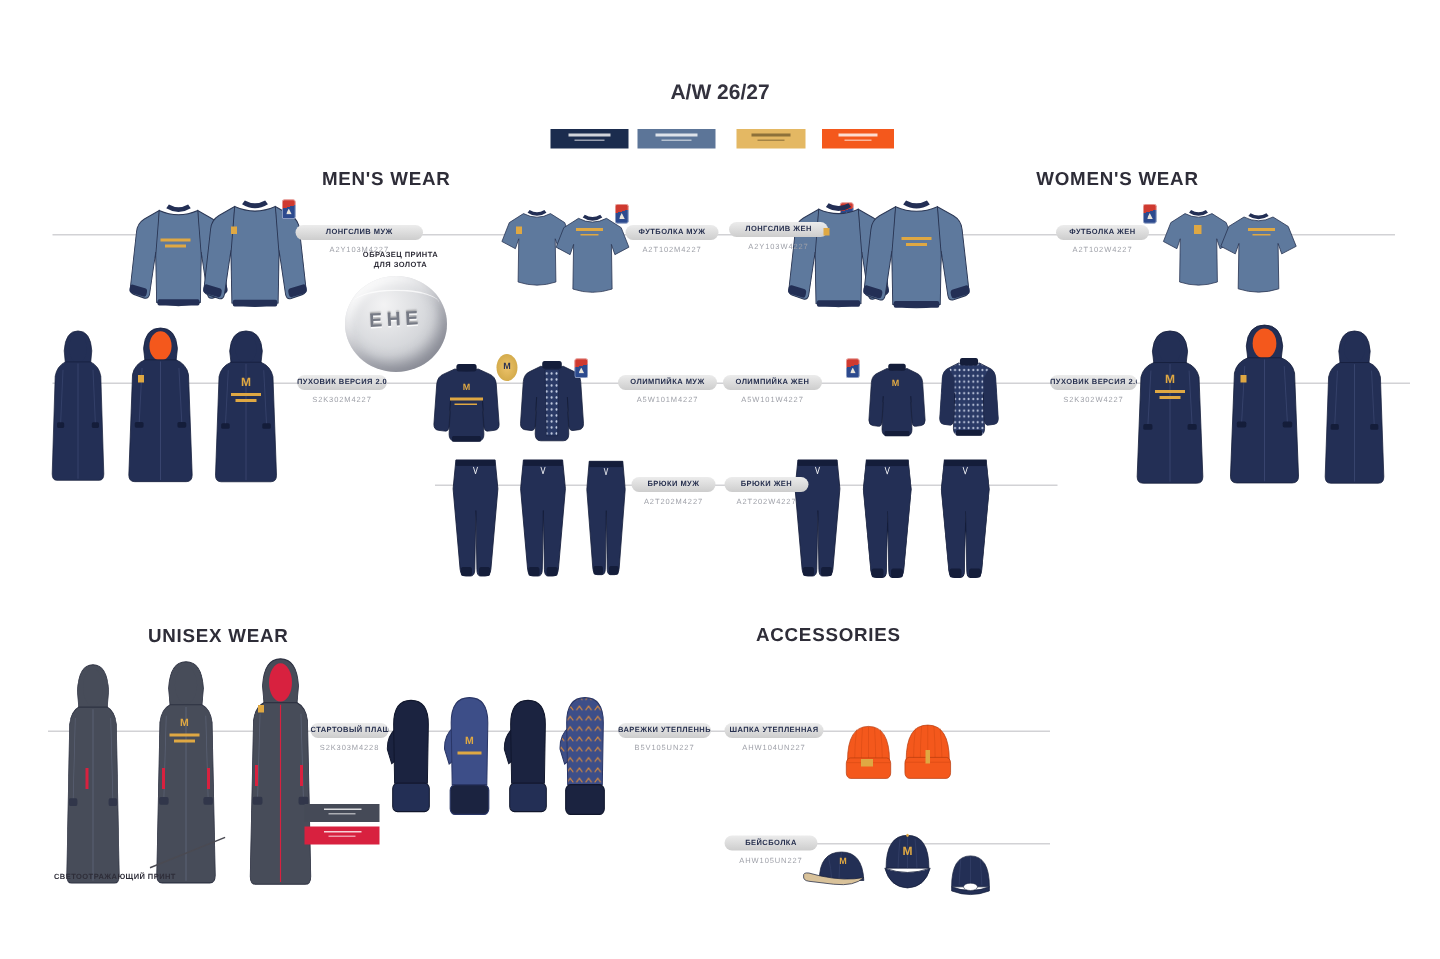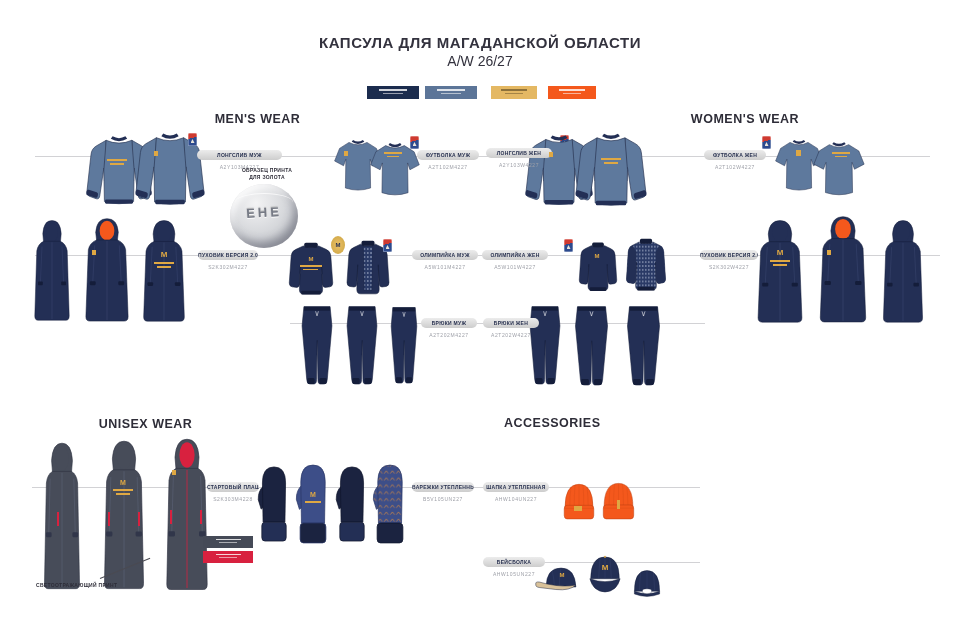--- a/index.html
+++ b/index.html
@@ -2,21 +2,21 @@
 <html><head>
 <meta charset="utf-8">
 <style>
   *{margin:0;padding:0;box-sizing:border-box}
   html,body{background:#fff}
   .board{position:relative;width:960px;height:639px;background:#fff;overflow:hidden;
          font-family:"Liberation Sans",sans-serif;color:#2e2d38}
   .abs{position:absolute}
   .title{left:0;right:0;top:34px;text-align:center;font-size:15px;font-weight:800;
          letter-spacing:.5px;color:#33323e}
-  .subtitle{left:0;right:0;top:53px;text-align:center;font-size:14px;font-weight:400;color:#33323e}
+  .subtitle{left:0;right:0;top:53px;text-align:center;font-size:14px;font-weight:700;color:#33323e}
   .sec-h{font-size:12.5px;font-weight:800;letter-spacing:.5px;color:#2e2d38;white-space:nowrap;text-align:center}
   .rule{height:1px;background:#d2d2d5;z-index:0}
   .sw{height:13px;z-index:1}
   .sw::before{content:"";display:block;width:55%;height:1.5px;margin:3px auto 0;background:rgba(255,255,255,.8)}
   .sw::after{content:"";display:block;width:38%;height:1px;margin:2px auto 0;background:rgba(255,255,255,.55)}
   .sw.dark::before{background:rgba(70,55,25,.55)}
   .sw.dark::after{background:rgba(70,55,25,.4)}
   .pill{height:10px;border-radius:5px;background:linear-gradient(#ececec,#cdcdcd);
         font-size:5px;font-weight:700;color:#27304f;text-align:center;line-height:10px;
         letter-spacing:.3px;z-index:3;white-space:nowrap;overflow:hidden}
@@ -169,21 +169,20 @@
     <path d="M15 52 Q15 14 50 14 Q85 14 85 52 Z" fill="var(--body)" stroke="var(--line)" stroke-width="1"></path>
     <path d="M50 14 L50 48 M32 18 Q30 34 29 50 M68 18 Q70 34 71 50" stroke="var(--seam)" stroke-width=".8" fill="none"></path>
     <path d="M15 52 Q50 61 85 52 L85 57 Q50 66 15 57 Z" fill="var(--body)" stroke="var(--line)" stroke-width="1"></path>
     <ellipse cx="50" cy="52" rx="13" ry="4.5" fill="#ffffff" stroke="var(--line)" stroke-width=".8"></ellipse>
   </symbol>
 </defs>
 </svg>
 
 <div class="board">
 
-  <div class="abs title">КАПСУЛА ДЛЯ МАГАДАНСКОЙ ОБЛАСТИ</div>
   <div class="abs subtitle">A/W 26/27</div>
   <div class="abs sw" style="left: 367px; top: 86px; width: 52px; background: rgb(27, 44, 78);"></div>
   <div class="abs sw" style="left: 425px; top: 86px; width: 52px; background: rgb(92, 117, 152);"></div>
   <div class="abs sw dark" style="left: 491px; top: 86px; width: 46px; background: rgb(228, 184, 99);"></div>
   <div class="abs sw" style="left: 548px; top: 86px; width: 48px; background: rgb(244, 88, 28);"></div>
 
   <div class="abs sec-h" style="left:210px;top:112px;width:95px">MEN'S WEAR</div>
   <div class="abs sec-h" style="left:690px;top:112px;width:110px">WOMEN'S WEAR</div>
   <div class="abs sec-h" style="left:98px;top:417px;width:95px">UNISEX WEAR</div>
   <div class="abs sec-h" style="left:504px;top:416px;width:90px">ACCESSORIES</div>

